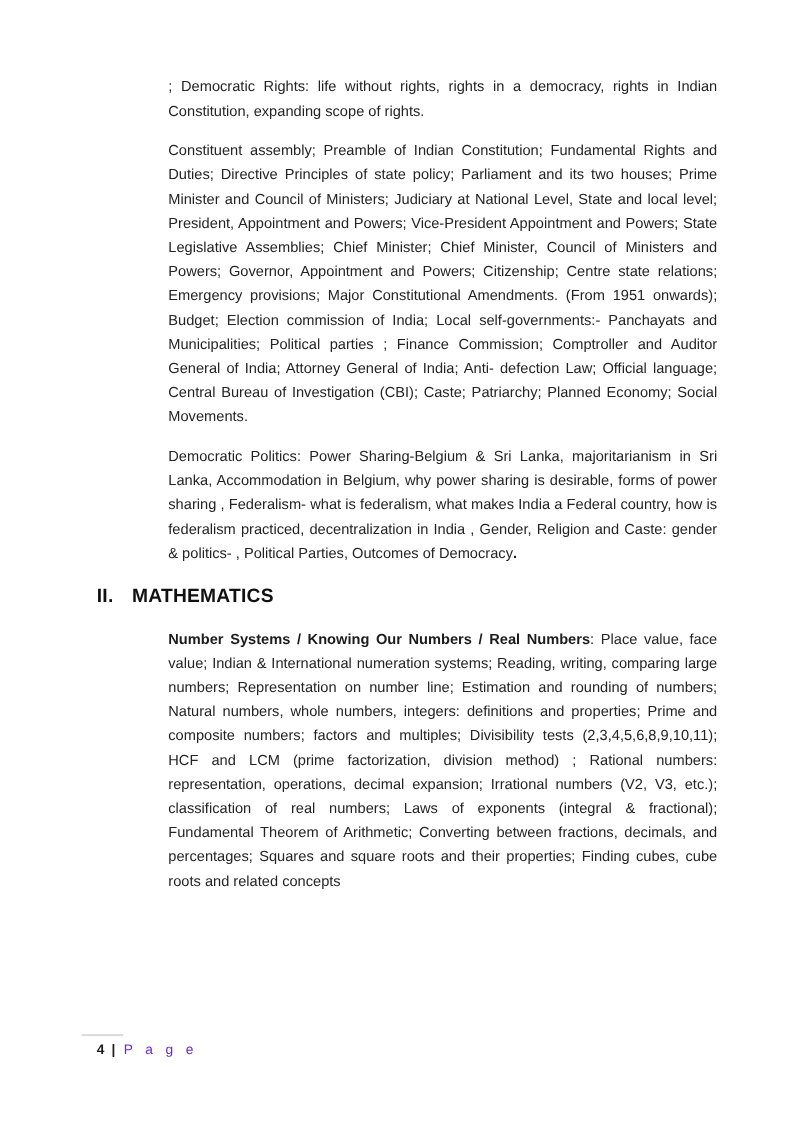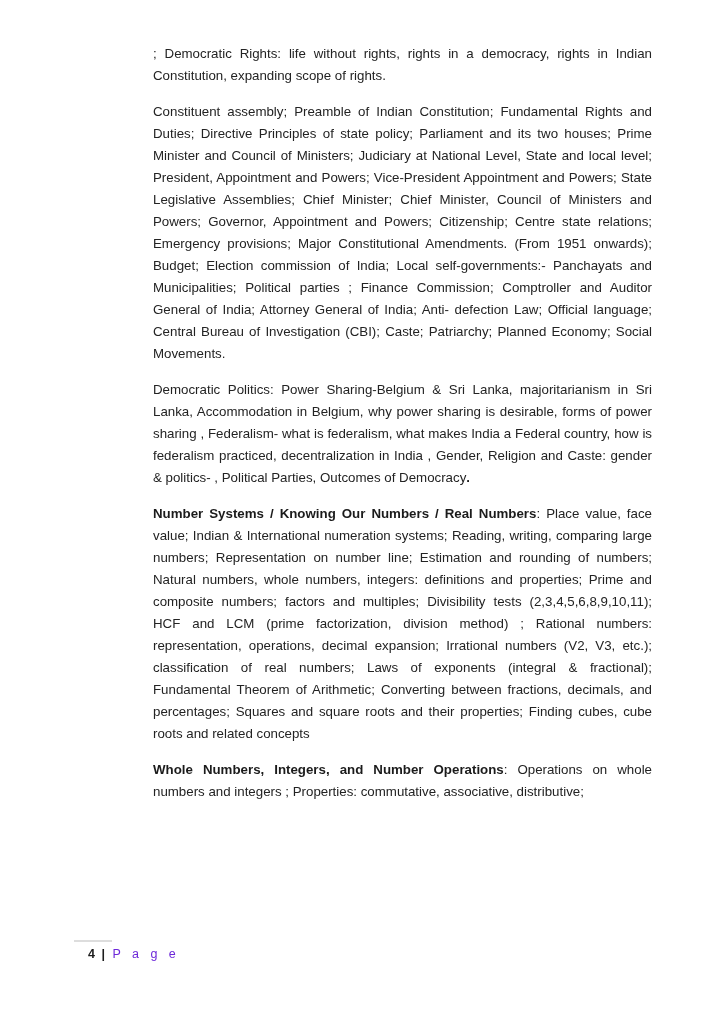--- a/index.html
+++ b/index.html
@@ -11,21 +11,21 @@
     position: relative;
     width: 724px;
     height: 1024px;
     background: #ffffff;
     font-family: "Liberation Sans", sans-serif;
     color: #232323;
     overflow: hidden;
     box-sizing: border-box;
   }
   .content {
-    padding: 43px 72px 0 88px;
+    padding: 68px 72px 0 88px;
     box-sizing: border-box;
   }
   .para {
     font-size: 13.3px;
     line-height: 22px;
     text-align: justify;
     margin: 0 0 14px 65px;
     width: 499px;
     color: #232323;
   }
@@ -82,24 +82,27 @@
 
 <div class="page">
   <div class="content">
 
     <p class="para"><span>; Democratic Rights: life without rights, rights in a democracy, rights in Indian Constitution, expanding scope of rights.</span></p>
 
     <p class="para"><span>Constituent assembly; Preamble of Indian Constitution; Fundamental Rights and Duties; Directive Principles of state policy; Parliament and its two houses; Prime Minister and Council of Ministers; Judiciary at National Level, State and local level; President, Appointment and Powers; Vice-President Appointment and Powers; State Legislative Assemblies; Chief Minister; Chief Minister, Council of Ministers and Powers; Governor, Appointment and Powers; Citizenship; Centre state relations; Emergency provisions; Major Constitutional Amendments. (From 1951 onwards); Budget; Election commission of India; Local self-governments:- Panchayats and Municipalities; Political parties ; Finance Commission; Comptroller and Auditor General of India; Attorney General of India; Anti- defection Law; Official language; Central Bureau of Investigation (CBI); Caste; Patriarchy; Planned Economy; Social Movements.</span></p>
 
     <p class="para"><span>Democratic Politics: Power Sharing-Belgium &amp; Sri Lanka, majoritarianism in Sri Lanka, Accommodation in Belgium, why power sharing is desirable, forms of power sharing , Federalism- what is federalism, what makes India a Federal country, how is federalism practiced, decentralization in India , Gender, Religion and Caste: gender &amp; politics- , Political Parties, Outcomes of Democracy</span><span class="bold">.</span></p>
 
+    <h2 class="heading">
+      <span class="h-num">II.</span>
+      <span class="h-title">MATHEMATICS</span>
+    </h2>
 
     <p class="para"><span class="bold">Number Systems / Knowing Our Numbers / Real Numbers</span><span>: Place value, face value; Indian &amp; International numeration systems; Reading, writing, comparing large numbers; Representation on number line; Estimation and rounding of numbers; Natural numbers, whole numbers, integers: definitions and properties; Prime and composite numbers; factors and multiples; Divisibility tests (2,3,4,5,6,8,9,10,11); HCF and LCM (prime factorization, division method) ; Rational numbers: representation, operations, decimal expansion; Irrational numbers (V2, V3, etc.); classification of real numbers; Laws of exponents (integral &amp; fractional); Fundamental Theorem of Arithmetic; Converting between fractions, decimals, and percentages; Squares and square roots and their properties; Finding cubes, cube roots and related concepts</span></p>
 
-    <p class="para"><span class="bold">Whole Numbers, Integers, and Number Operations</span><span>: Operations on whole numbers and integers ; Properties: commutative, associative, distributive;</span></p>
 
   </div>
 
   <div class="footer">
     <span class="footer-rule"></span>
     <span class="pg-num">4</span>
     <span class="pg-sep">|</span>
     <span class="pg-label">P a g e</span>
   </div>
 </div>

